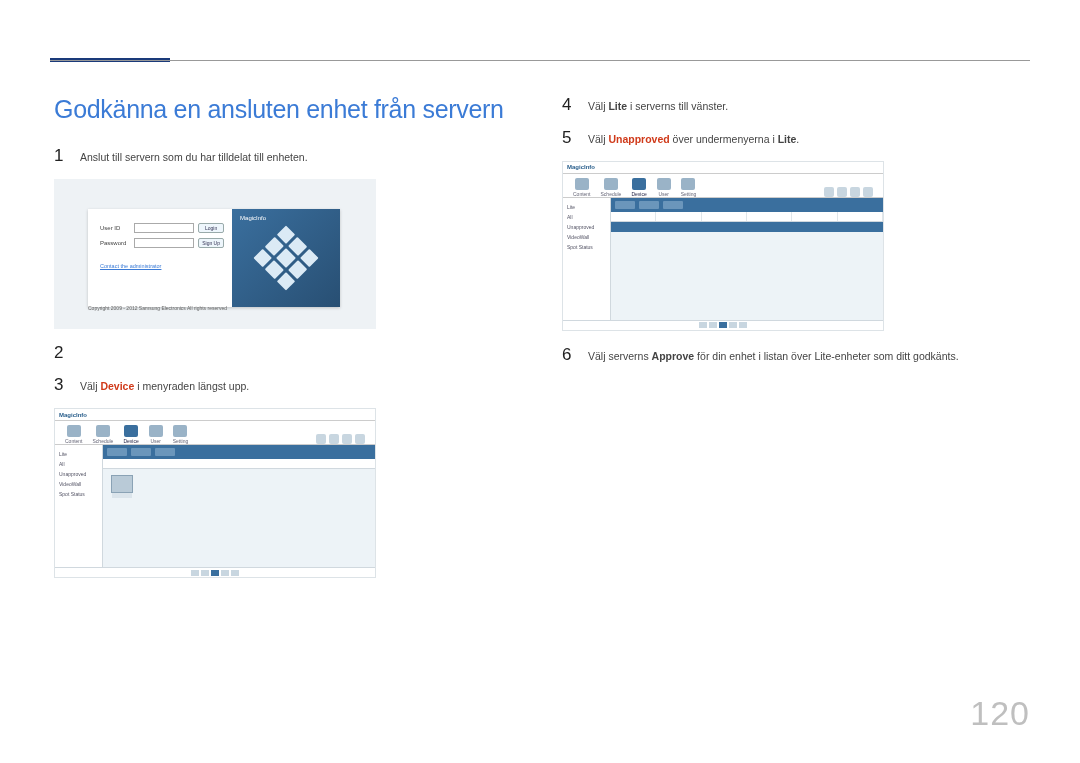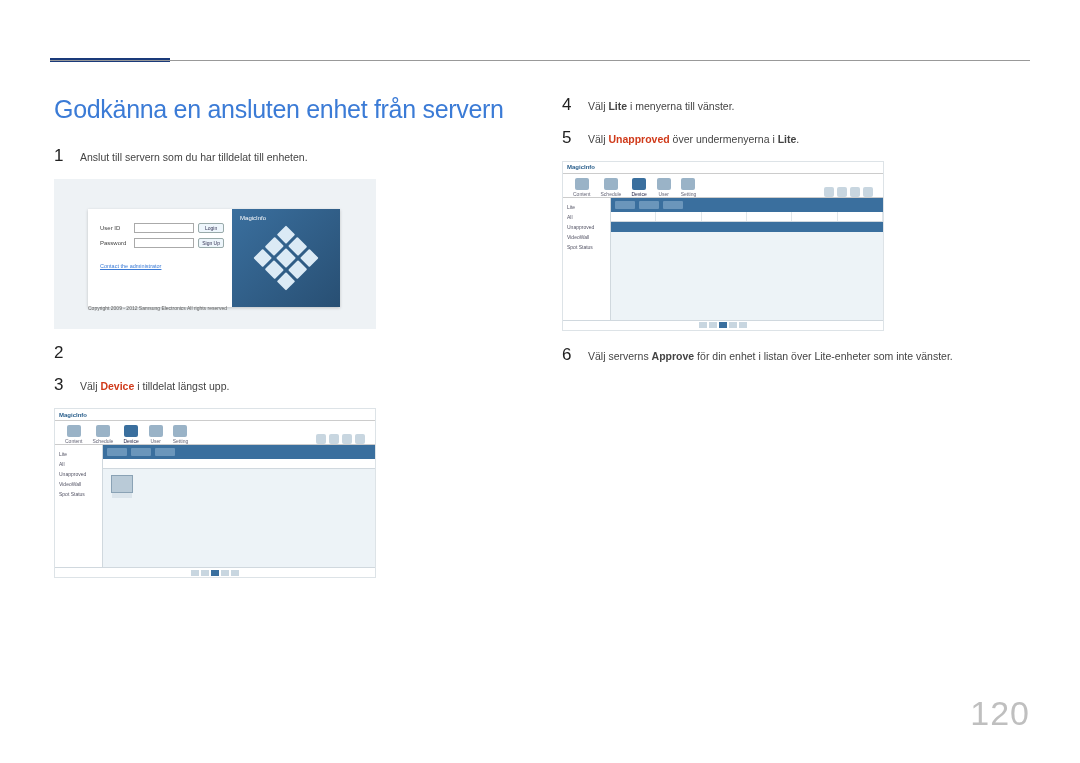--- a/index.html
+++ b/index.html
@@ -226,21 +226,21 @@
       </div>
       <div class="copy">Copyright 2009 - 2012 Samsung Electronics All rights reserved</div>
     </div>
 
     <div class="step">
       <div class="step-num">2</div>
     </div>
 
     <div class="step">
       <div class="step-num">3</div>
-      <div class="step-text"><span>Välj </span><span class="hl">Device</span><span> i tilldelat längst upp.</span></div>
+      <div class="step-text"><span>Välj </span><span class="hl">Device</span><span> i menyraden längst upp.</span></div>
     </div>
 
     <div class="shot shot-app shot2">
       <div class="app-top">
         <span class="app-logo">MagicInfo</span>
       </div>
       <div class="app-tabs">
         <div class="app-tab">
             <span class="ico"></span>
             <span>Content</span>
@@ -293,21 +293,21 @@
           <span></span>
           <span></span>
         </div>
     </div>
   </div>
 
   <div class="col">
 
     <div class="step">
       <div class="step-num">4</div>
-      <div class="step-text"><span>Välj </span><span class="bold">Lite</span><span> i menyerna till vänster.</span></div>
+      <div class="step-text"><span>Välj </span><span class="bold">Lite</span><span> i serverns till vänster.</span></div>
     </div>
 
     <div class="step">
       <div class="step-num">5</div>
       <div class="step-text"><span>Välj </span><span class="hl">Unapproved</span><span> över undermenyerna i </span><span class="bold">Lite</span><span>.</span></div>
     </div>
 
     <div class="shot shot-app shot3">
       <div class="app-top">
         <span class="app-logo">MagicInfo</span>
@@ -370,19 +370,19 @@
           <span></span>
           <span></span>
           <span class="cur"></span>
           <span></span>
           <span></span>
         </div>
     </div>
 
     <div class="step">
       <div class="step-num">6</div>
-      <div class="step-text"><span>Välj serverns </span><span class="bold">Approve</span><span> för din enhet i listan över Lite-enheter som inte vänster.</span></div>
+      <div class="step-text"><span>Välj serverns </span><span class="bold">Approve</span><span> för din enhet i listan över Lite-enheter som ditt godkänts.</span></div>
     </div>
 
   </div>
 </div>
 
 <div class="page-num">120</div>
 
 </body></html>

